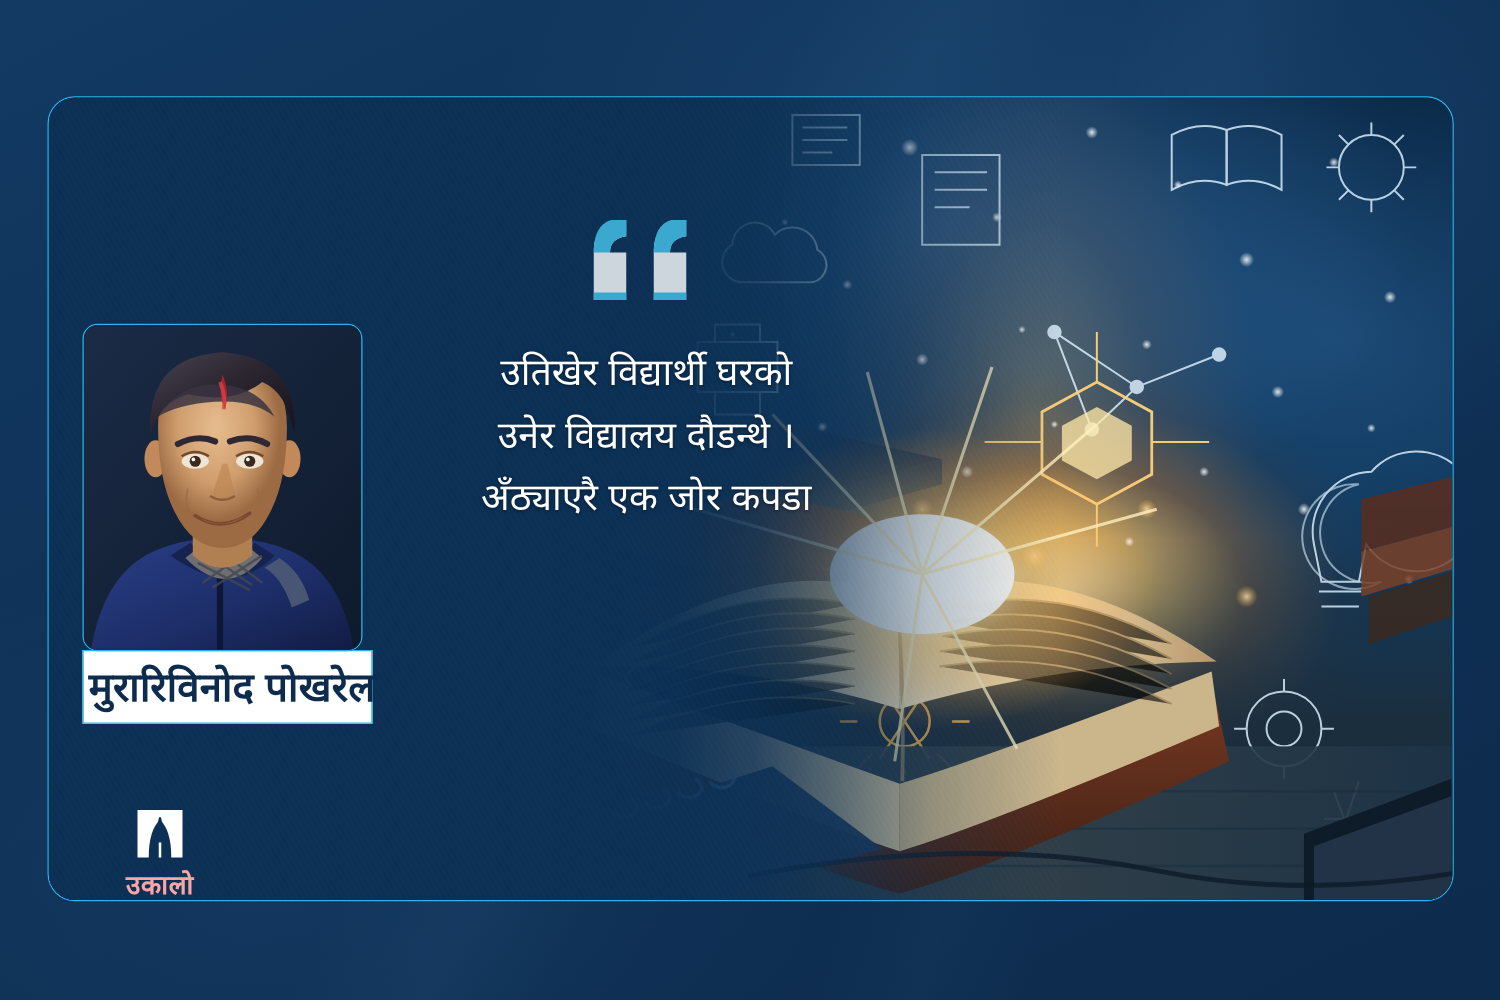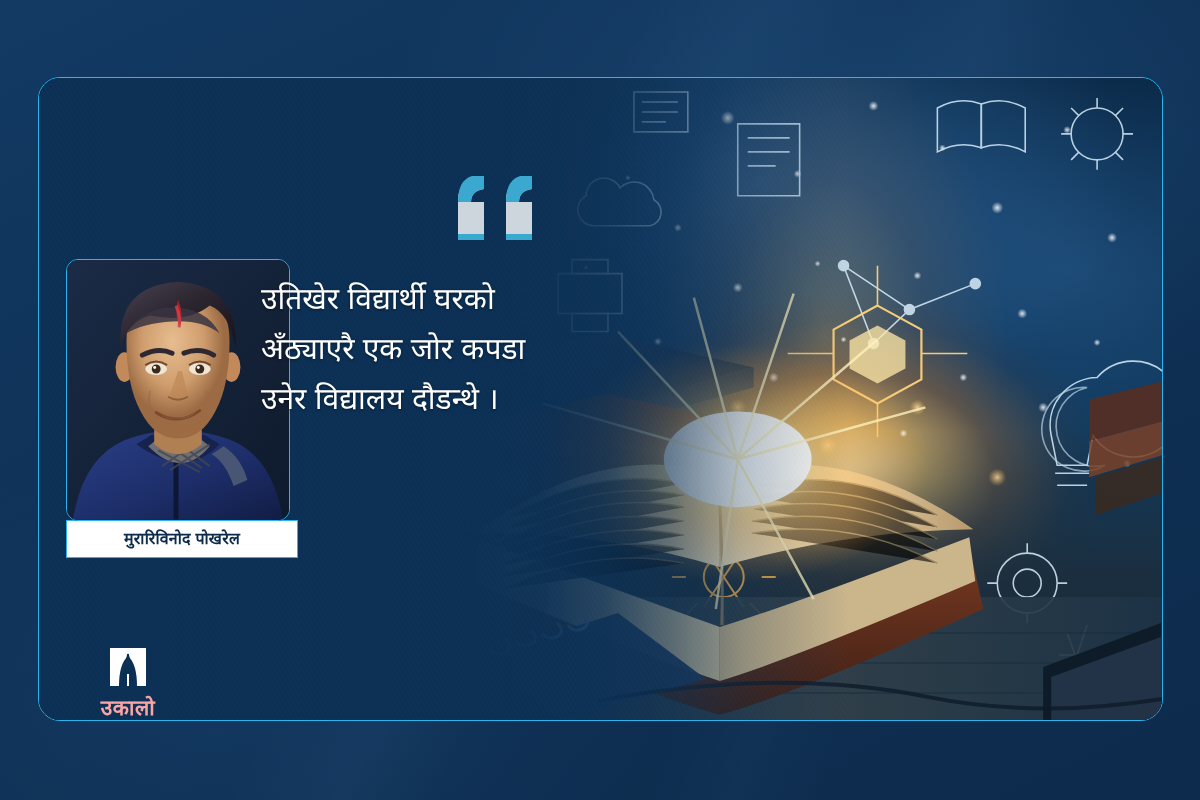--- a/index.html
+++ b/index.html
@@ -97,21 +97,21 @@
   #name-label {
     margin-top:-1px;
     width:232px;
     background:#ffffff;
     border:1.5px solid #2bb4ee;
     text-align:center;
     padding:6px 4px 8px;
   }
   #name-label span {
     font-family:"Liberation Sans", sans-serif;
-    font-size:16px;
+    font-size:32px;
     font-weight:bold;
     color:#0d2b4c;
     letter-spacing:.2px;
     white-space:nowrap;
   }
 
   
   #logo-block {
     position:absolute; left:34px; top:566px;
     width:110px; text-align:center;
@@ -121,22 +121,22 @@
     display:block;
     margin-top:3px;
     font-size:21px;
     font-weight:bold;
     color:#fca5a5;
     letter-spacing:.5px;
   }
 
   
   #quote-block {
-    position:absolute; left:222px; top:96px; width:478px;
-    text-align:left;
+    position:absolute; left:239px; top:96px; width:478px;
+    text-align:center;
   }
   #quote-mark { display:block; margin:0 auto 26px; }
 
   #quote-text p {
     font-family:"Liberation Sans", sans-serif;
     font-size:30px;
     line-height:50px;
     color:#ffffff;
     font-weight:500;
     white-space:nowrap;
@@ -500,19 +500,19 @@
         <path d="M18 2 q12 0 12 0 v13 q-13 2 -13 13 h-13 q0-22 14-26 z" fill="#3aa8cf"></path>
         <rect x="4" y="60" width="26" height="6" fill="#3aa8cf"></rect>
 
         <path d="M52 26 q0-22 26-24 v13 q-13 2 -13 13 h13 v38 h-26 z" fill="#ccd6dc"></path>
         <path d="M66 2 q12 0 12 0 v13 q-13 2 -13 13 h-13 q0-22 14-26 z" fill="#3aa8cf"></path>
         <rect x="52" y="60" width="26" height="6" fill="#3aa8cf"></rect>
       </svg>
 
       <div id="quote-text">
         <p>उतिखेर विद्यार्थी घरको</p>
+        <p>उनेर विद्यालय दौडन्थे ।</p>
         <p>अँठ्याएरै एक जोर कपडा</p>
-        <p>उनेर विद्यालय दौडन्थे ।</p>
       </div>
     </div>
 
   </div>
 </div>
 
 </body></html>

